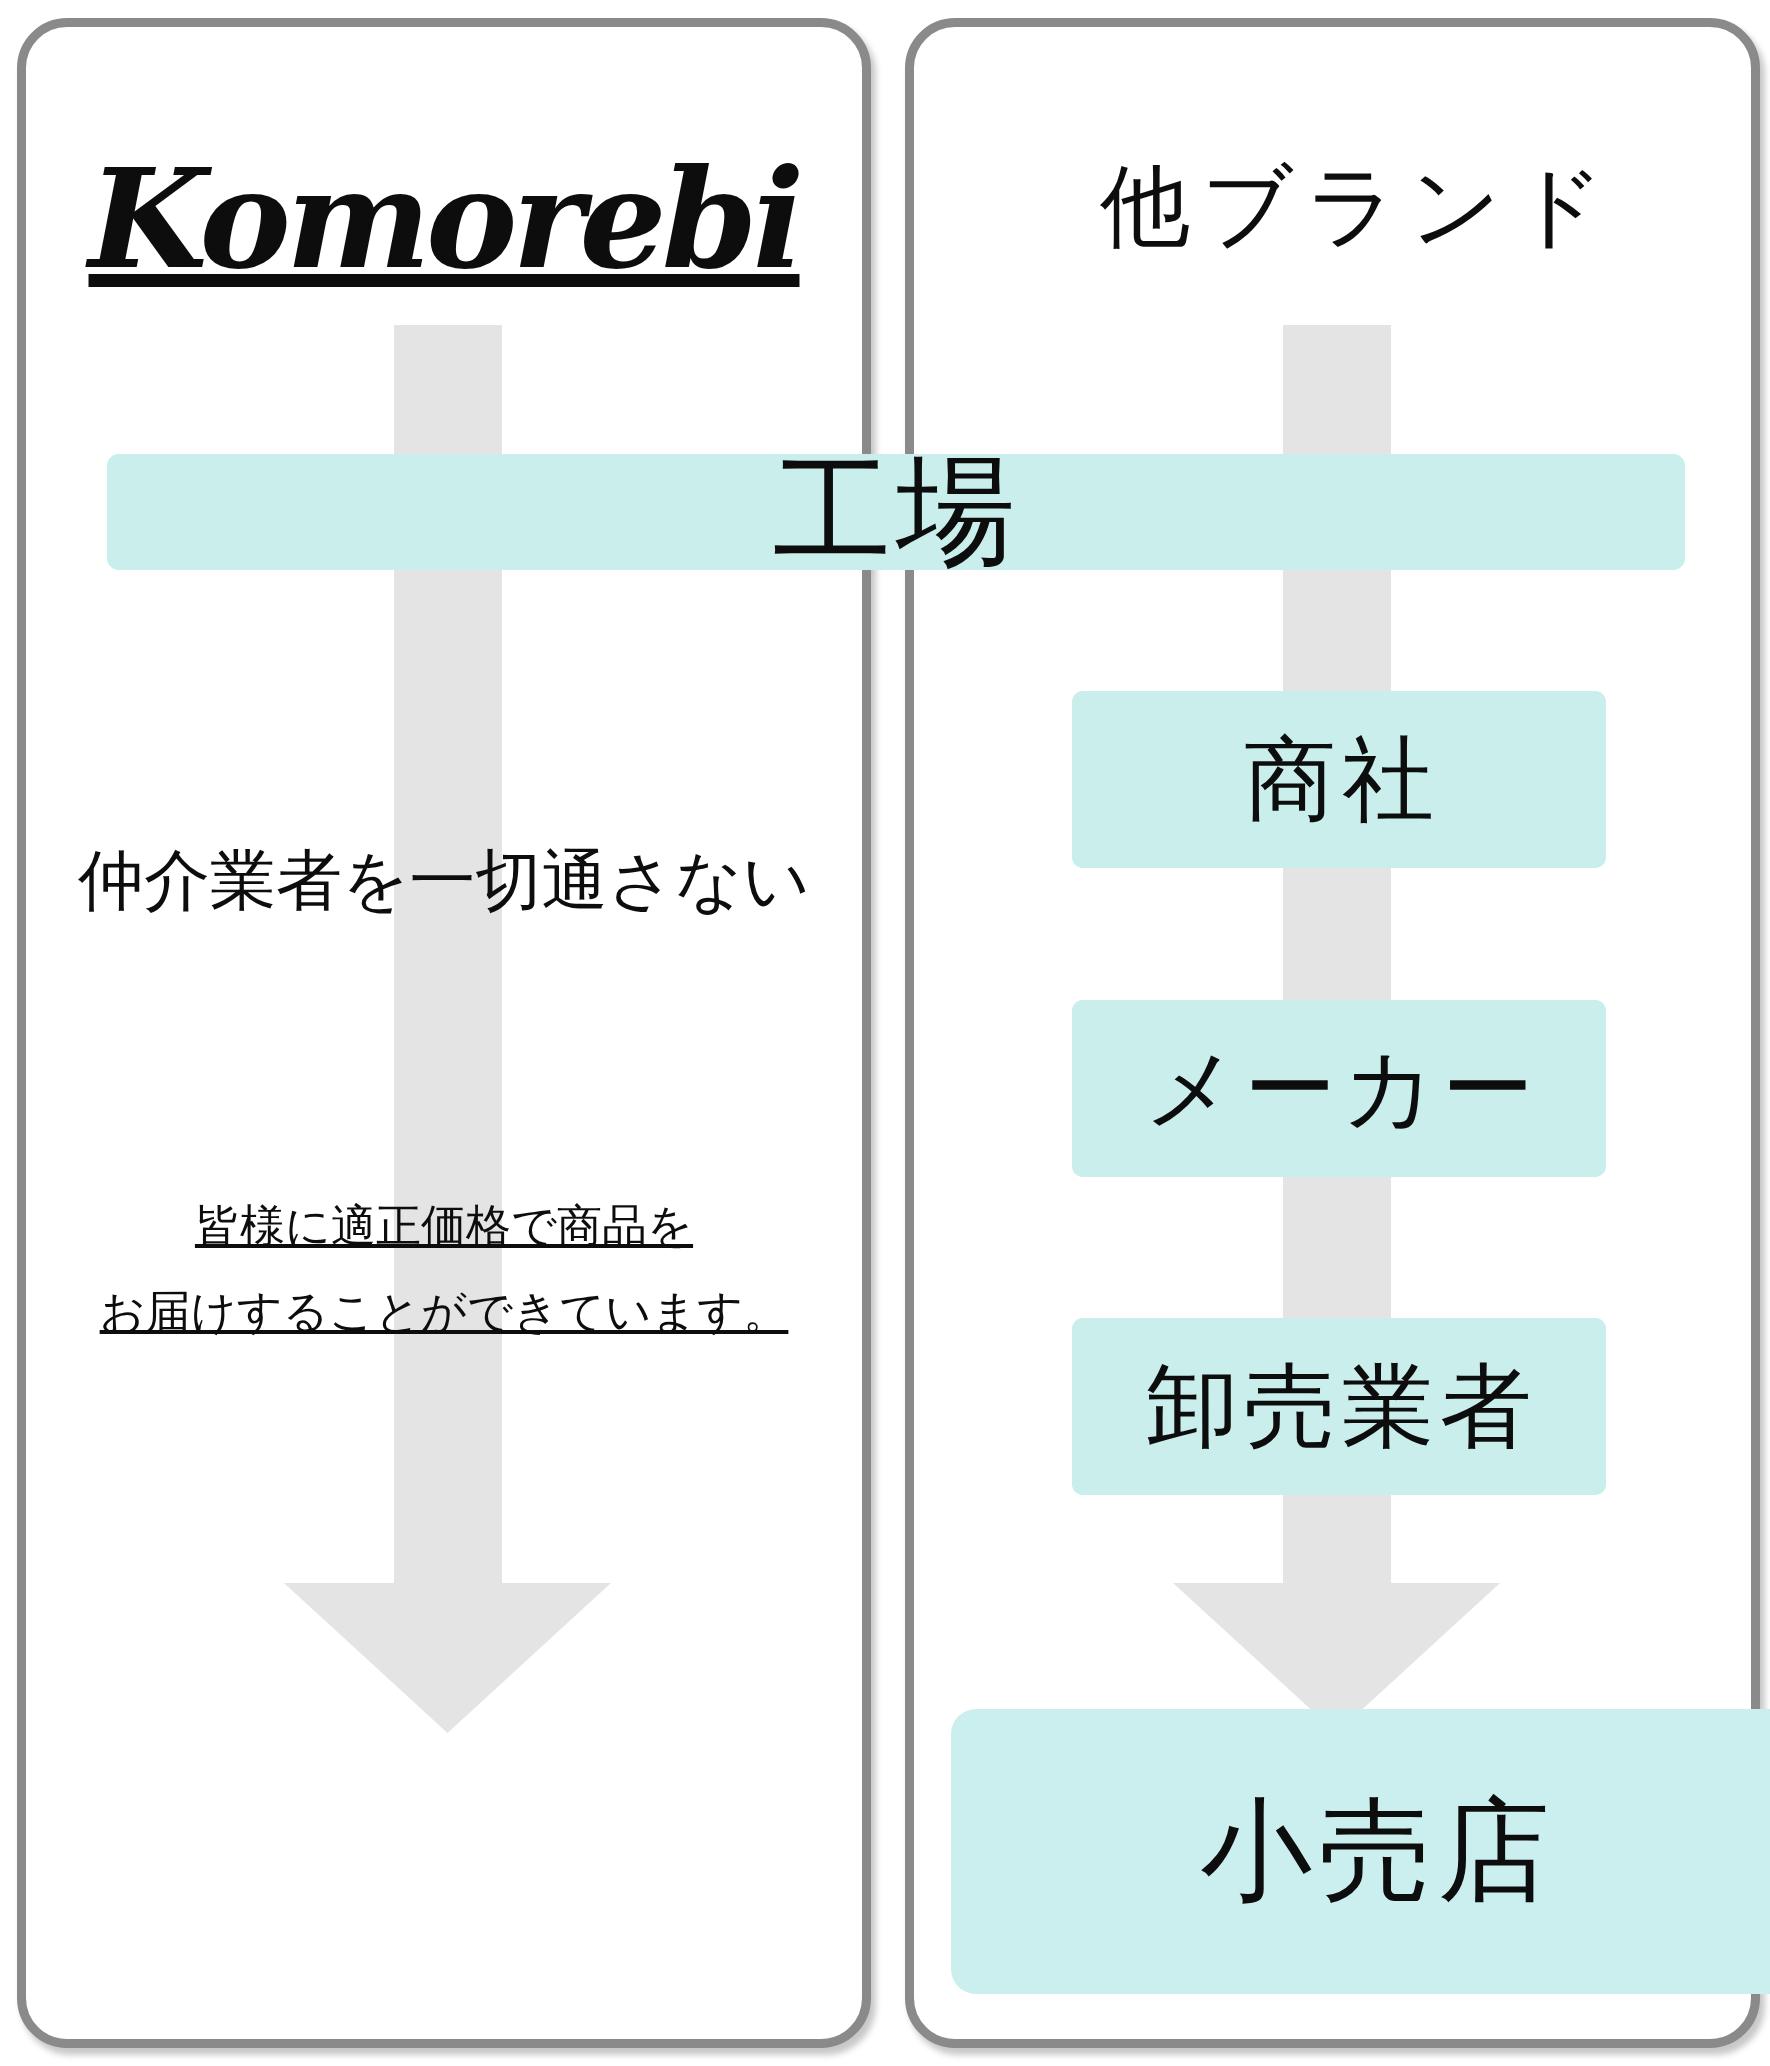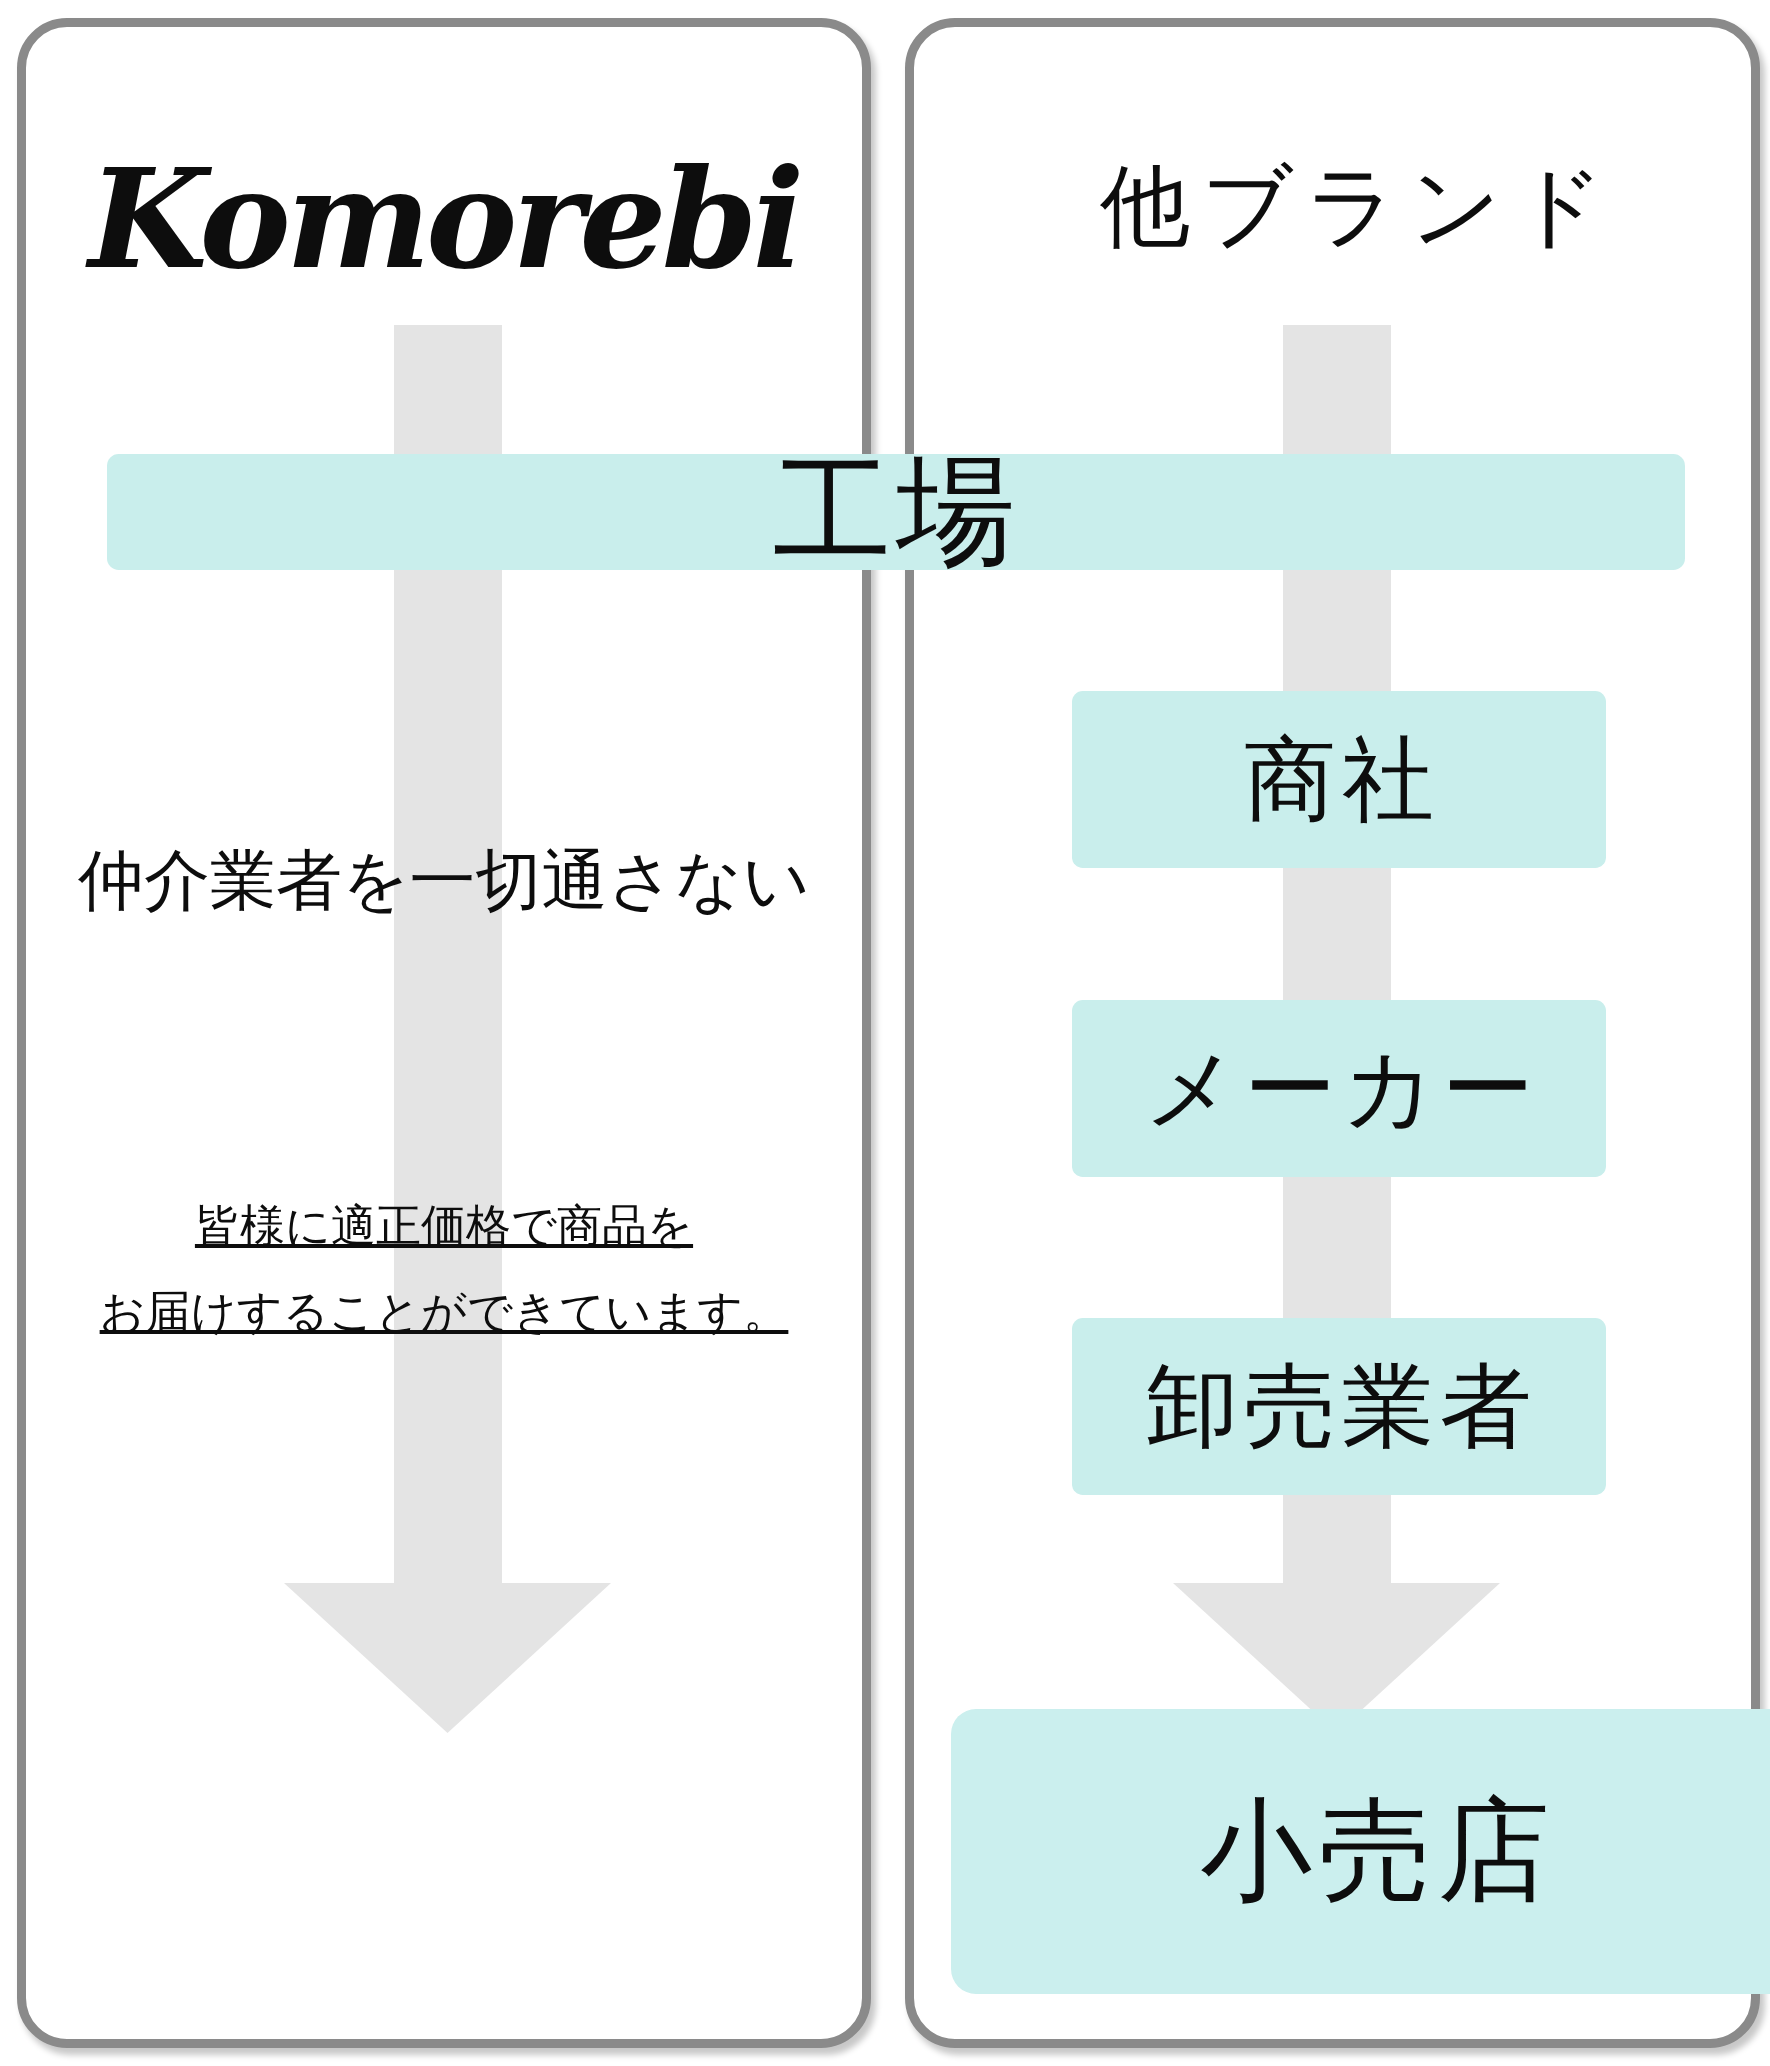--- a/index.html
+++ b/index.html
@@ -35,20 +35,21 @@
     width: 836px;
     text-align: center;
     font-family: "DejaVu Serif", serif;
     font-style: italic;
     font-weight: bold;
     font-size: 137px;
     letter-spacing: -5px;
     line-height: 1.2;
     z-index: 3;
     white-space: nowrap;
+    text-decoration: underline;
   }
   .other-title {
     position: absolute;
     left: 914px;
     top: 152px;
     width: 837px;
     text-align: center;
     font-size: 90px;
     font-weight: 500;
     letter-spacing: 11.7px;

